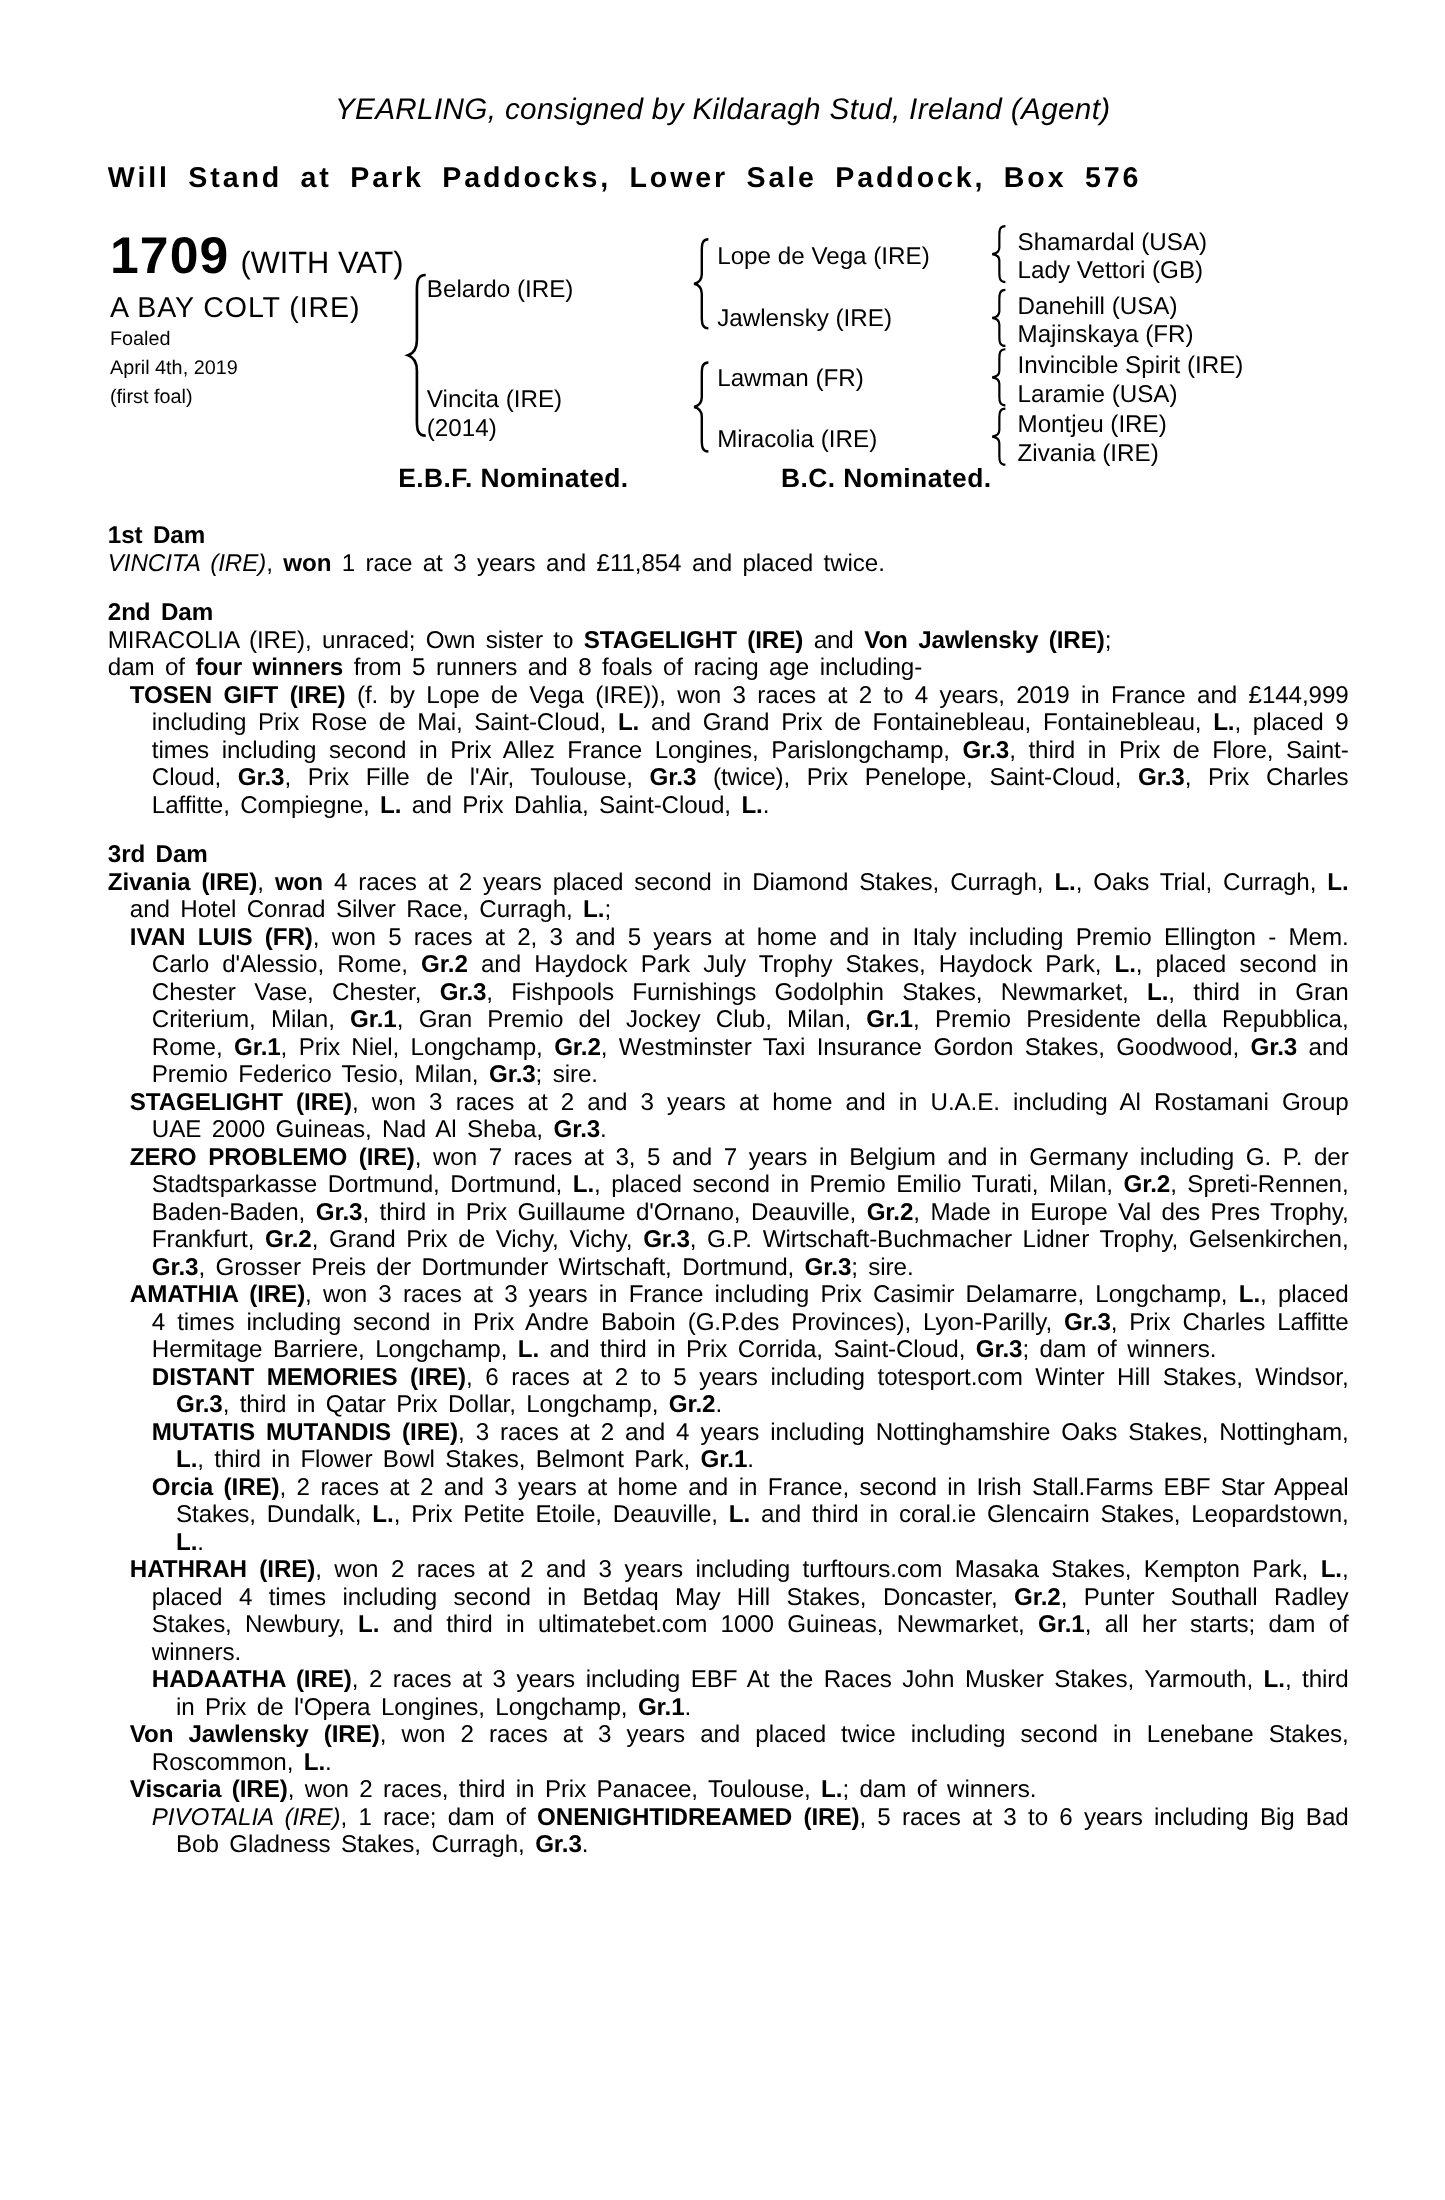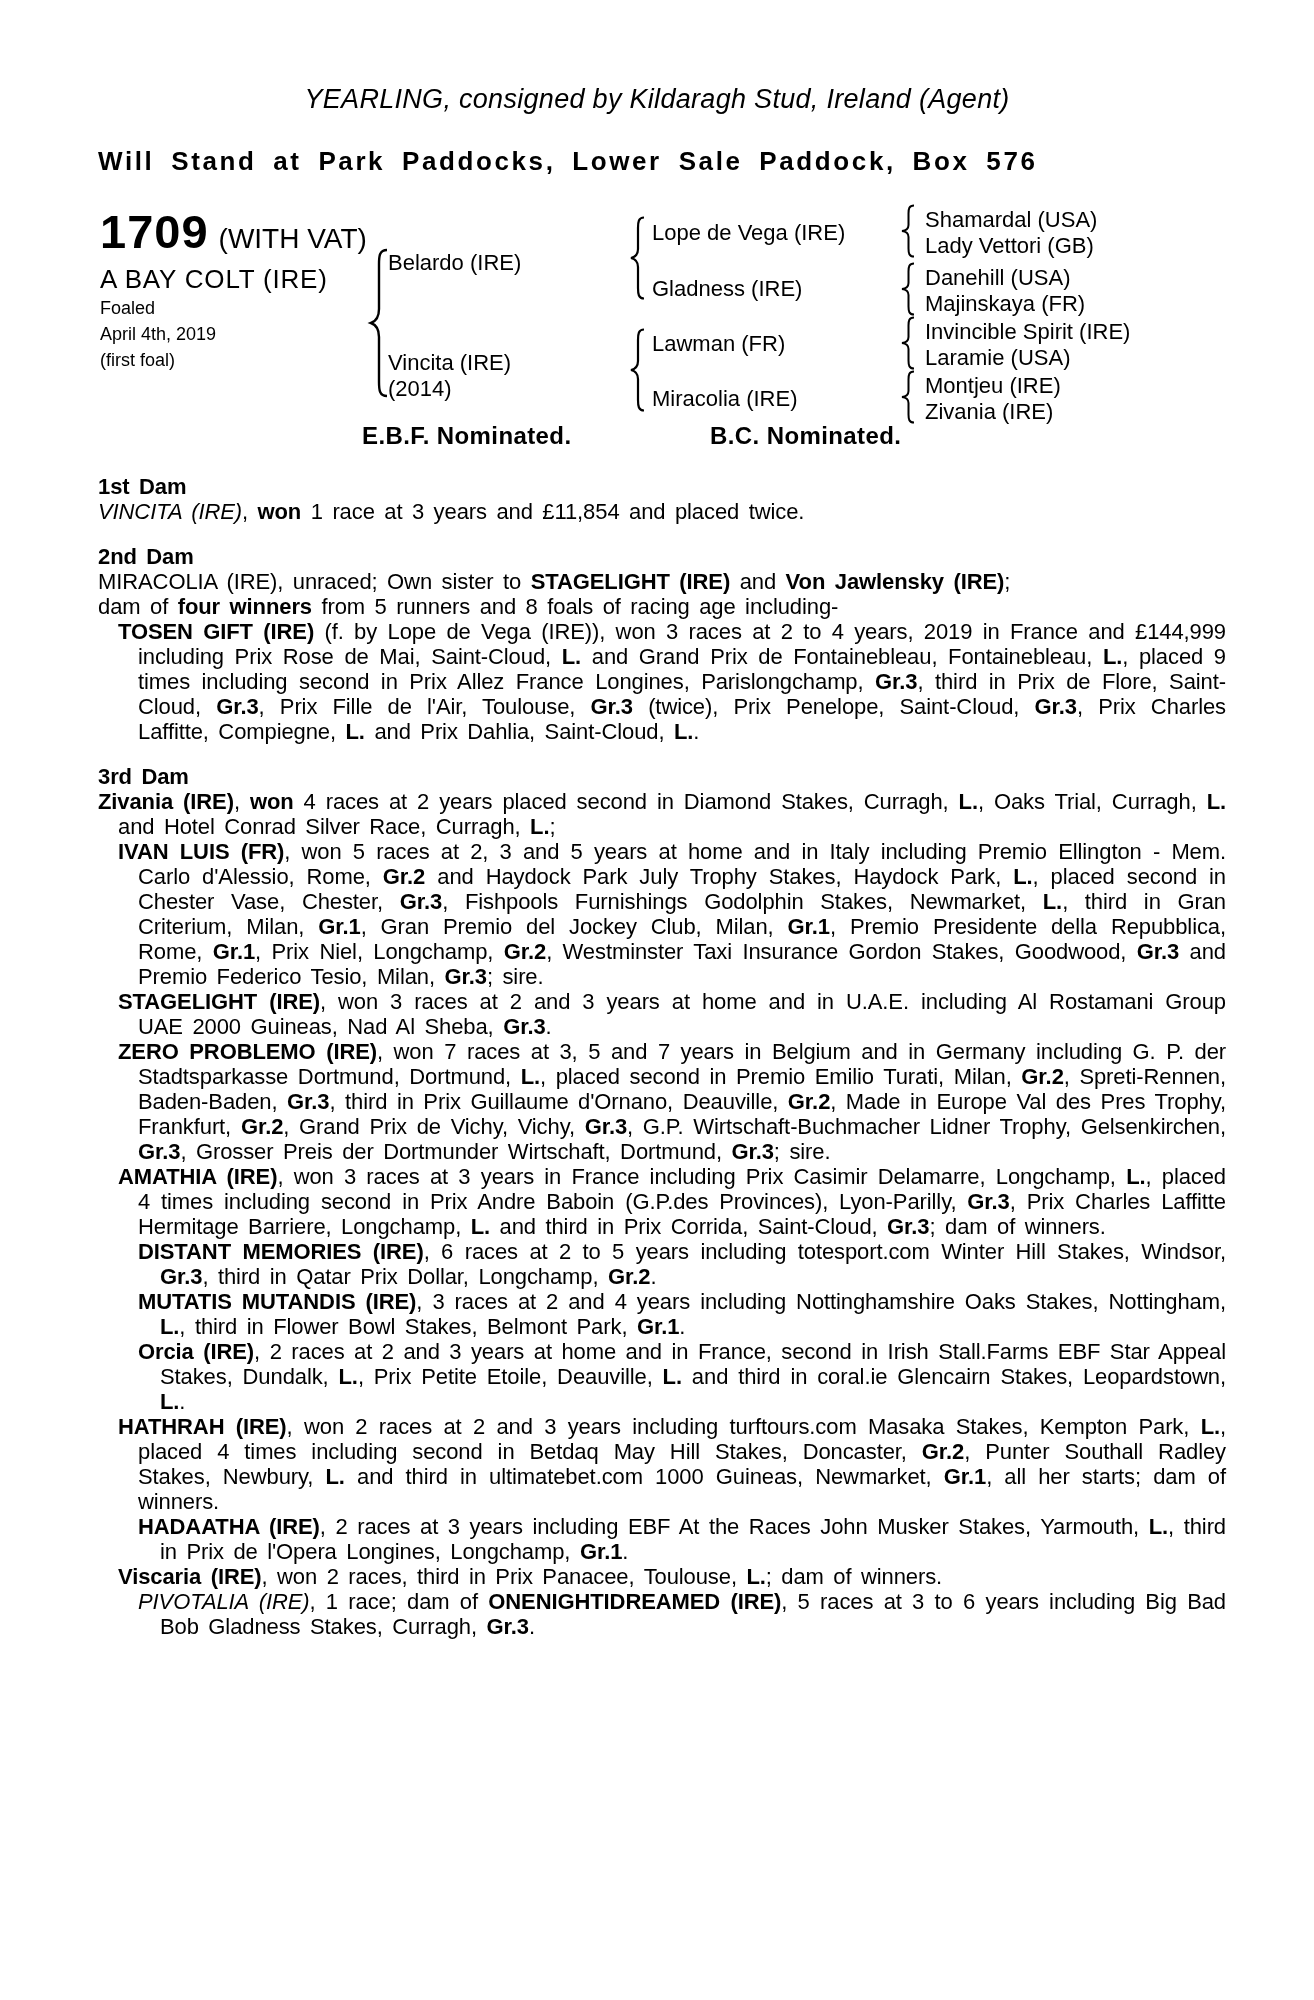--- a/index.html
+++ b/index.html
@@ -104,21 +104,21 @@
 </svg>
 <svg class="ped-brace" style="left:898px;top:370px" width="20" height="54" viewBox="0 0 20 54">
   <path d="M16 1.5 C11 1.5 10.5 5 10.5 9.5 L10.5 21 C10.5 24.5 8 26.5 4 27 C8 27.5 10.5 29.5 10.5 33 L10.5 44.5 C10.5 49 11 52.5 16 52.5" fill="none" stroke="#000" stroke-width="2"></path>
 </svg>
 
 <div class="ped-name" style="left:388px;top:250px">Belardo (IRE)</div>
 <div class="ped-name" style="left:388px;top:350px">Vincita (IRE)</div>
 <div class="ped-name" style="left:388px;top:376px">(2014)</div>
 
 <div class="ped-name" style="left:652px;top:220px">Lope de Vega (IRE)</div>
-<div class="ped-name" style="left:652px;top:276px">Gladness (IRE)</div>
+<div class="ped-name" style="left:652px;top:276px">Jawlensky (IRE)</div>
 <div class="ped-name" style="left:652px;top:331px">Lawman (FR)</div>
 <div class="ped-name" style="left:652px;top:386px">Miracolia (IRE)</div>
 
 <div class="ped-name" style="left:925px;top:207px">Shamardal (USA)</div>
 <div class="ped-name" style="left:925px;top:233px">Lady Vettori (GB)</div>
 <div class="ped-name" style="left:925px;top:265px">Danehill (USA)</div>
 <div class="ped-name" style="left:925px;top:291px">Majinskaya (FR)</div>
 <div class="ped-name" style="left:925px;top:319px">Invincible Spirit (IRE)</div>
 <div class="ped-name" style="left:925px;top:345px">Laramie (USA)</div>
 <div class="ped-name" style="left:925px;top:373px">Montjeu (IRE)</div>
@@ -143,16 +143,17 @@
       <p class="p i0h"><span class="seg-b">Zivania (IRE)</span><span>, </span><span class="seg-b">won</span><span> 4 races at 2 years placed second in Diamond Stakes, Curragh, </span><span class="seg-b">L.</span><span>, Oaks Trial, Curragh, </span><span class="seg-b">L.</span><span> and Hotel Conrad Silver Race, Curragh, </span><span class="seg-b">L.</span><span>;</span></p>
       <p class="p i1"><span class="seg-b">IVAN LUIS (FR)</span><span>, won 5 races at 2, 3 and 5 years at home and in Italy including Premio Ellington - Mem. Carlo d'Alessio, Rome, </span><span class="seg-b">Gr.2</span><span> and Haydock Park July Trophy Stakes, Haydock Park, </span><span class="seg-b">L.</span><span>, placed second in Chester Vase, Chester, </span><span class="seg-b">Gr.3</span><span>, Fishpools Furnishings Godolphin Stakes, Newmarket, </span><span class="seg-b">L.</span><span>, third in Gran Criterium, Milan, </span><span class="seg-b">Gr.1</span><span>, Gran Premio del Jockey Club, Milan, </span><span class="seg-b">Gr.1</span><span>, Premio Presidente della Repubblica, Rome, </span><span class="seg-b">Gr.1</span><span>, Prix Niel, Longchamp, </span><span class="seg-b">Gr.2</span><span>, Westminster Taxi Insurance Gordon Stakes, Goodwood, </span><span class="seg-b">Gr.3</span><span> and Premio Federico Tesio, Milan, </span><span class="seg-b">Gr.3</span><span>; sire.</span></p>
       <p class="p i1"><span class="seg-b">STAGELIGHT (IRE)</span><span>, won 3 races at 2 and 3 years at home and in U.A.E. including Al Rostamani Group UAE 2000 Guineas, Nad Al Sheba, </span><span class="seg-b">Gr.3</span><span>.</span></p>
       <p class="p i1"><span class="seg-b">ZERO PROBLEMO (IRE)</span><span>, won 7 races at 3, 5 and 7 years in Belgium and in Germany including G. P. der Stadtsparkasse Dortmund, Dortmund, </span><span class="seg-b">L.</span><span>, placed second in Premio Emilio Turati, Milan, </span><span class="seg-b">Gr.2</span><span>, Spreti-Rennen, Baden-Baden, </span><span class="seg-b">Gr.3</span><span>, third in Prix Guillaume d'Ornano, Deauville, </span><span class="seg-b">Gr.2</span><span>, Made in Europe Val des Pres Trophy, Frankfurt, </span><span class="seg-b">Gr.2</span><span>, Grand Prix de Vichy, Vichy, </span><span class="seg-b">Gr.3</span><span>, G.P. Wirtschaft-Buchmacher Lidner Trophy, Gelsenkirchen, </span><span class="seg-b">Gr.3</span><span>, Grosser Preis der Dortmunder Wirtschaft, Dortmund, </span><span class="seg-b">Gr.3</span><span>; sire.</span></p>
       <p class="p i1"><span class="seg-b">AMATHIA (IRE)</span><span>, won 3 races at 3 years in France including Prix Casimir Delamarre, Longchamp, </span><span class="seg-b">L.</span><span>, placed 4 times including second in Prix Andre Baboin (G.P.des Provinces), Lyon-Parilly, </span><span class="seg-b">Gr.3</span><span>, Prix Charles Laffitte Hermitage Barriere, Longchamp, </span><span class="seg-b">L.</span><span> and third in Prix Corrida, Saint-Cloud, </span><span class="seg-b">Gr.3</span><span>; dam of winners.</span></p>
       <p class="p i2"><span class="seg-b">DISTANT MEMORIES (IRE)</span><span>, 6 races at 2 to 5 years including totesport.com Winter Hill Stakes, Windsor, </span><span class="seg-b">Gr.3</span><span>, third in Qatar Prix Dollar, Longchamp, </span><span class="seg-b">Gr.2</span><span>.</span></p>
       <p class="p i2"><span class="seg-b">MUTATIS MUTANDIS (IRE)</span><span>, 3 races at 2 and 4 years including Nottinghamshire Oaks Stakes, Nottingham, </span><span class="seg-b">L.</span><span>, third in Flower Bowl Stakes, Belmont Park, </span><span class="seg-b">Gr.1</span><span>.</span></p>
       <p class="p i2"><span class="seg-b">Orcia (IRE)</span><span>, 2 races at 2 and 3 years at home and in France, second in Irish Stall.Farms EBF Star Appeal Stakes, Dundalk, </span><span class="seg-b">L.</span><span>, Prix Petite Etoile, Deauville, </span><span class="seg-b">L.</span><span> and third in coral.ie Glencairn Stakes, Leopardstown, </span><span class="seg-b">L.</span><span>.</span></p>
       <p class="p i1"><span class="seg-b">HATHRAH (IRE)</span><span>, won 2 races at 2 and 3 years including turftours.com Masaka Stakes, Kempton Park, </span><span class="seg-b">L.</span><span>, placed 4 times including second in Betdaq May Hill Stakes, Doncaster, </span><span class="seg-b">Gr.2</span><span>, Punter Southall Radley Stakes, Newbury, </span><span class="seg-b">L.</span><span> and third in ultimatebet.com 1000 Guineas, Newmarket, </span><span class="seg-b">Gr.1</span><span>, all her starts; dam of winners.</span></p>
       <p class="p i2"><span class="seg-b">HADAATHA (IRE)</span><span>, 2 races at 3 years including EBF At the Races John Musker Stakes, Yarmouth, </span><span class="seg-b">L.</span><span>, third in Prix de l'Opera Longines, Longchamp, </span><span class="seg-b">Gr.1</span><span>.</span></p>
+      <p class="p i1"><span class="seg-b">Von Jawlensky (IRE)</span><span>, won 2 races at 3 years and placed twice including second in Lenebane Stakes, Roscommon, </span><span class="seg-b">L.</span><span>.</span></p>
       <p class="p i1"><span class="seg-b">Viscaria (IRE)</span><span>, won 2 races, third in Prix Panacee, Toulouse, </span><span class="seg-b">L.</span><span>; dam of winners.</span></p>
       <p class="p i2"><span class="seg-i">PIVOTALIA (IRE)</span><span>, 1 race; dam of </span><span class="seg-b">ONENIGHTIDREAMED (IRE)</span><span>, 5 races at 3 to 6 years including Big Bad Bob Gladness Stakes, Curragh, </span><span class="seg-b">Gr.3</span><span>.</span></p>
     </div>
   </div>
 
 </body></html>

